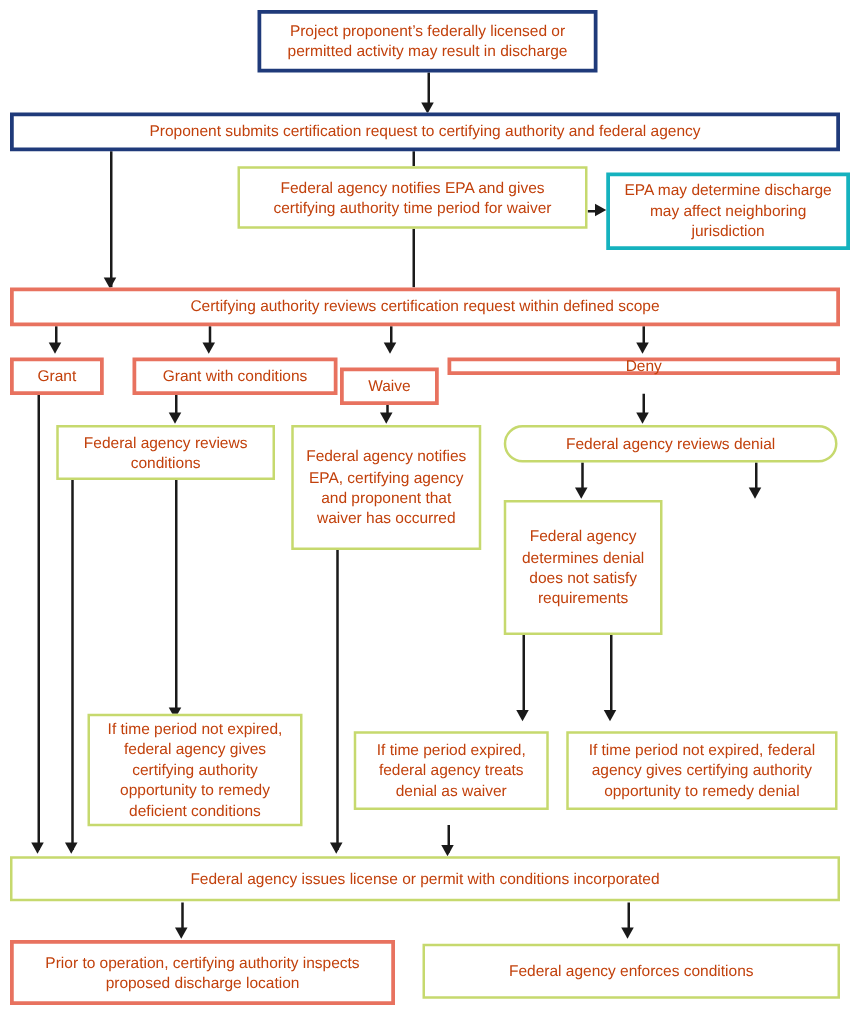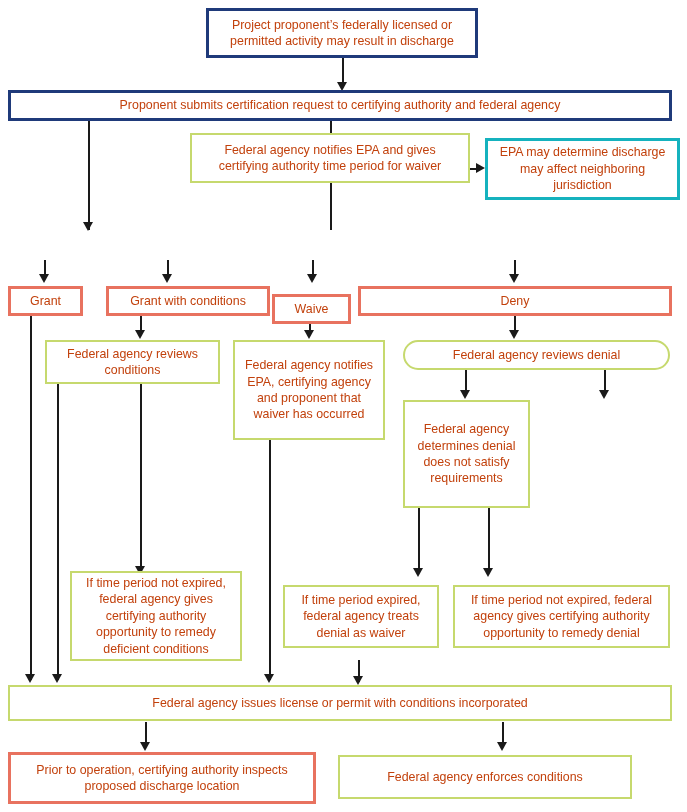--- a/index.html
+++ b/index.html
@@ -101,43 +101,44 @@
   <div class="arrow" style="left:497px;top:742px;"></div>
 
   <div class="node n-blue" style="left:206px;top:8px;width:272px;height:50px;">Project proponent’s federally licensed or permitted activity may result in discharge</div>
 
   <div class="node n-green" style="left:190px;top:133px;width:280px;height:50px;">Federal agency notifies EPA and gives certifying authority time period for waiver</div>
 
   <div class="node n-blue" style="left:8px;top:90px;width:664px;height:31px;">Proponent submits certification request to certifying authority and federal agency</div>
 
   <div class="node n-teal" style="left:485px;top:138px;width:195px;height:62px;">EPA may determine discharge may affect neighboring jurisdiction</div>
 
+  <div class="node n-red" style="left:8px;top:230px;width:664px;height:31px;">Certifying authority reviews certification request within defined scope</div>
 
   <div class="node n-red" style="left:8px;top:286px;width:75px;height:30px;">Grant</div>
 
   <div class="node n-red" style="left:106px;top:286px;width:164px;height:30px;">Grant with conditions</div>
 
   <div class="node n-red" style="left:272px;top:294px;width:79px;height:30px;">Waive</div>
 
-  <div class="node n-red" style="left:358px;top:286px;width:314px;height:30px;">Deny</div>
+  <div class="node n-red" style="left:358px;top:286px;width:314px;height:14px;">Deny</div>
 
   <div class="node n-green" style="left:233px;top:340px;width:152px;height:100px;">Federal agency notifies EPA, certifying agency and proponent that waiver has occurred</div>
 
   <div class="node n-green" style="left:45px;top:340px;width:175px;height:44px;">Federal agency reviews conditions</div>
 
   <div class="node n-green" style="left:403px;top:340px;width:267px;height:30px;border-radius:15px;">Federal agency reviews denial</div>
 
   <div class="node n-green" style="left:403px;top:400px;width:127px;height:108px;">Federal agency determines denial does not satisfy requirements</div>
 
 
   <div class="node n-green" style="left:70px;top:571px;width:172px;height:90px;">If time period not expired, federal agency gives certifying authority opportunity to remedy deficient conditions</div>
 
   <div class="node n-green" style="left:283px;top:585px;width:156px;height:63px;">If time period expired, federal agency treats denial as waiver</div>
 
   <div class="node n-green" style="left:453px;top:585px;width:217px;height:63px;">If time period not expired, federal agency gives certifying authority opportunity to remedy denial</div>
 
   <div class="node n-green" style="left:8px;top:685px;width:664px;height:36px;">Federal agency issues license or permit with conditions incorporated</div>
 
   <div class="node n-red" style="left:8px;top:752px;width:308px;height:52px;">Prior to operation, certifying authority inspects proposed discharge location</div>
 
-  <div class="node n-green" style="left:338px;top:755px;width:294px;height:44px;">Federal agency enforces conditions</div>
+  <div class="node n-green" style="left:338px;top:755px;width:334px;height:44px;">Federal agency enforces conditions</div>
 
 </div>
 
 </body></html>

